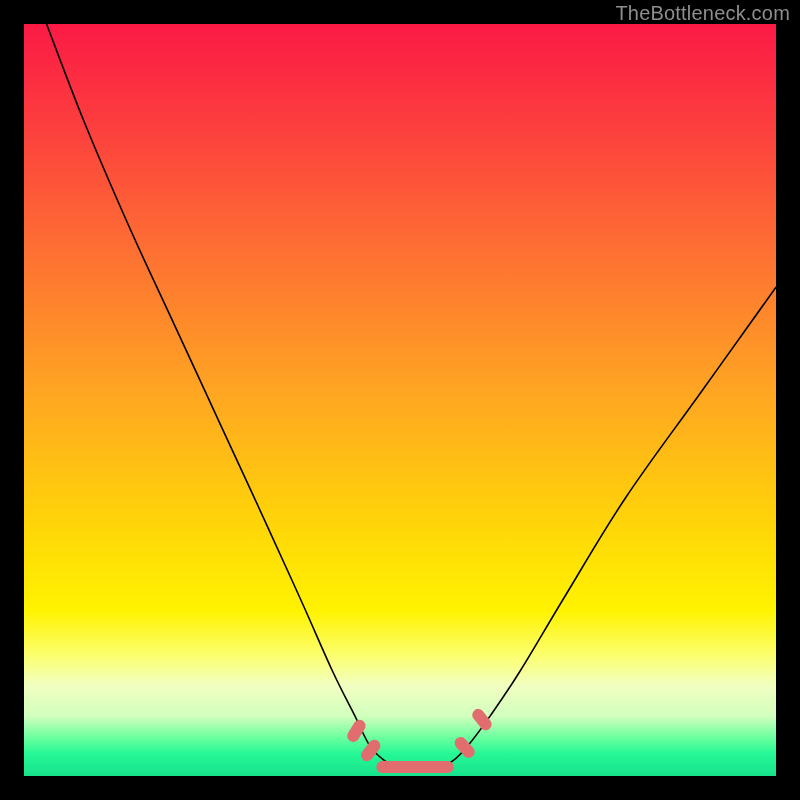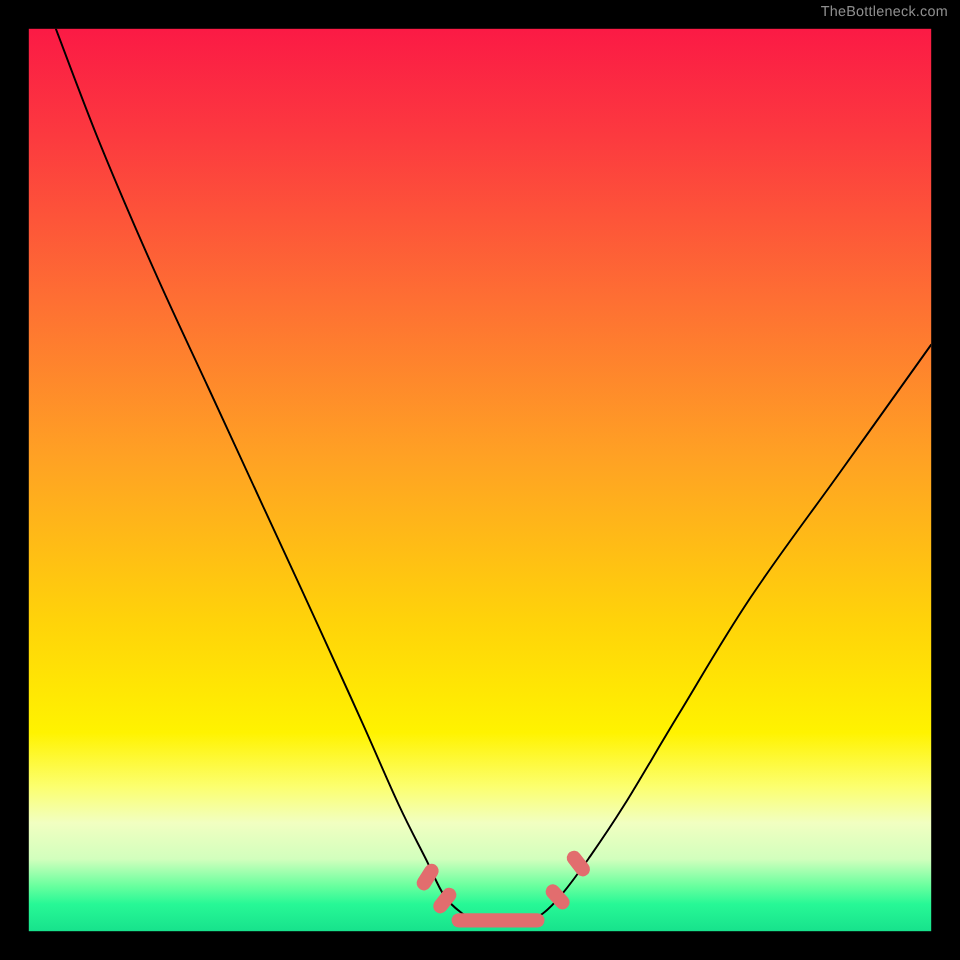--- a/index.html
+++ b/index.html
@@ -52,21 +52,21 @@
     stroke-linecap: round;
   }
   .oval {
     fill: #e26d6e;
     stroke: none;
   }
   .watermark {
     position: absolute;
     top: 2px;
     right: 10px;
-    font-size: 12px;
+    font-size: 20px;
     font-weight: 400;
     color: #8e8e8e;
     letter-spacing: 0.2px;
   }
 </style>
 </head>
 <body>
 
 <div class="frame">
 

